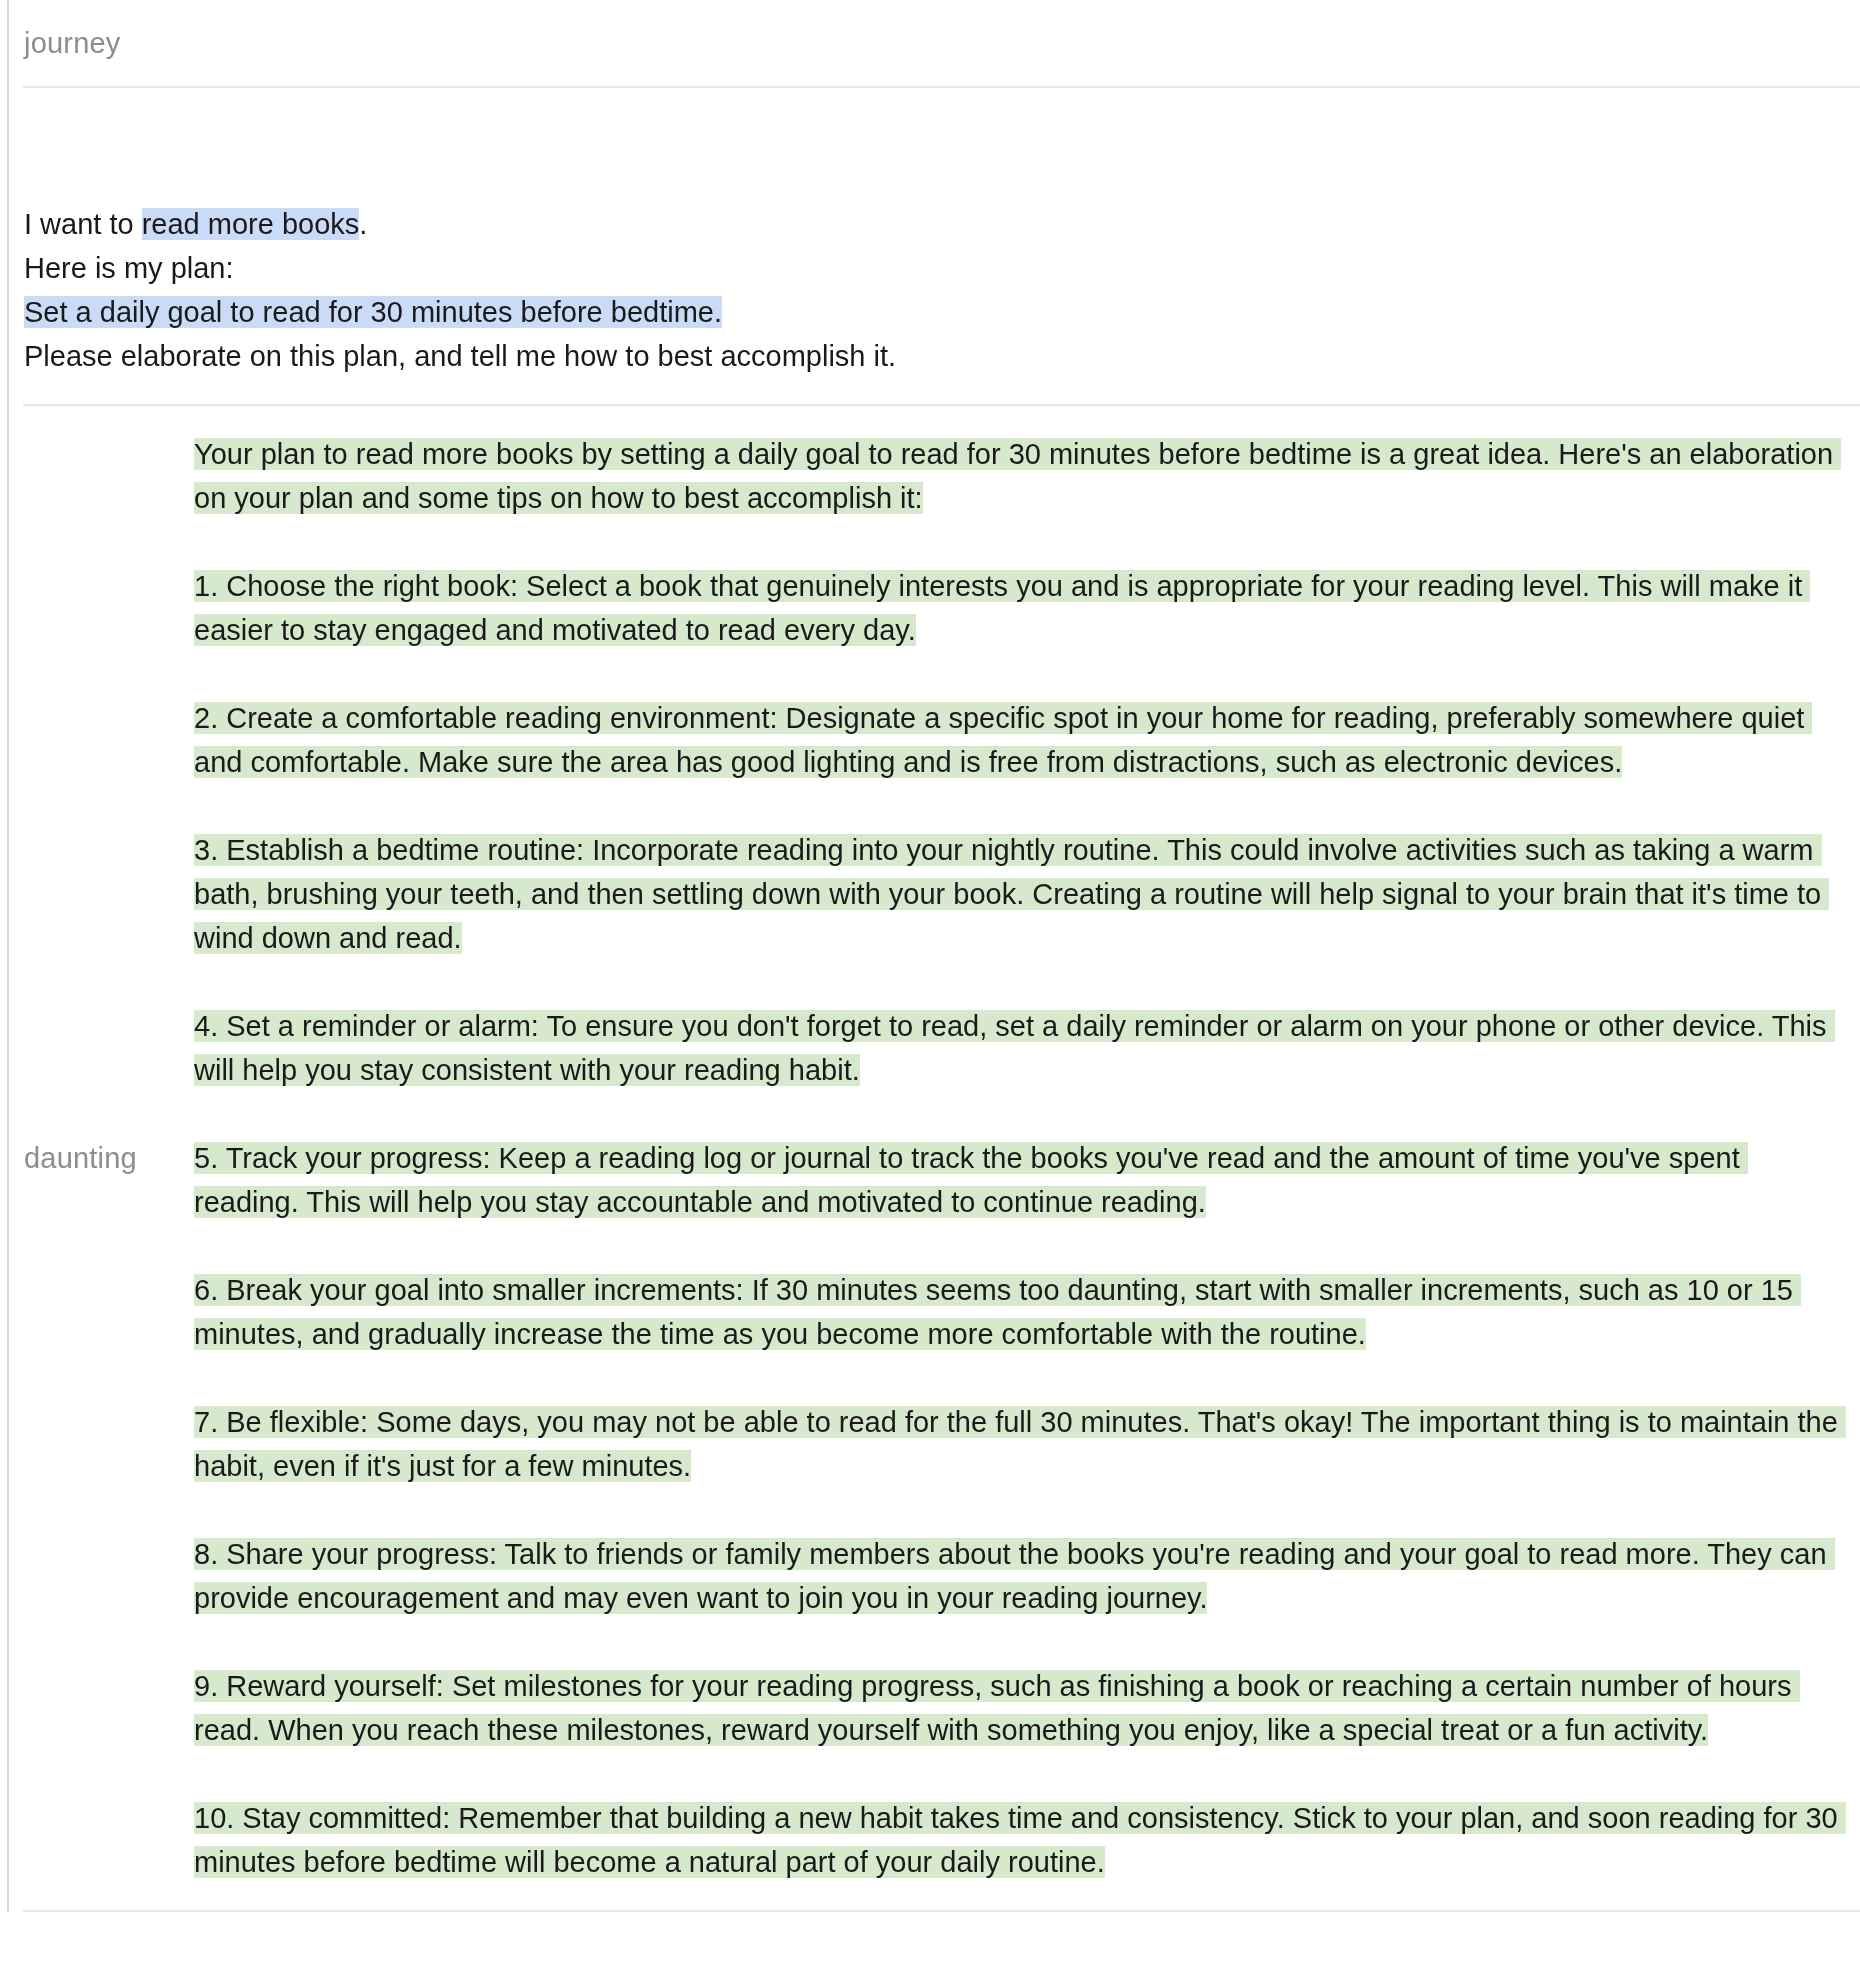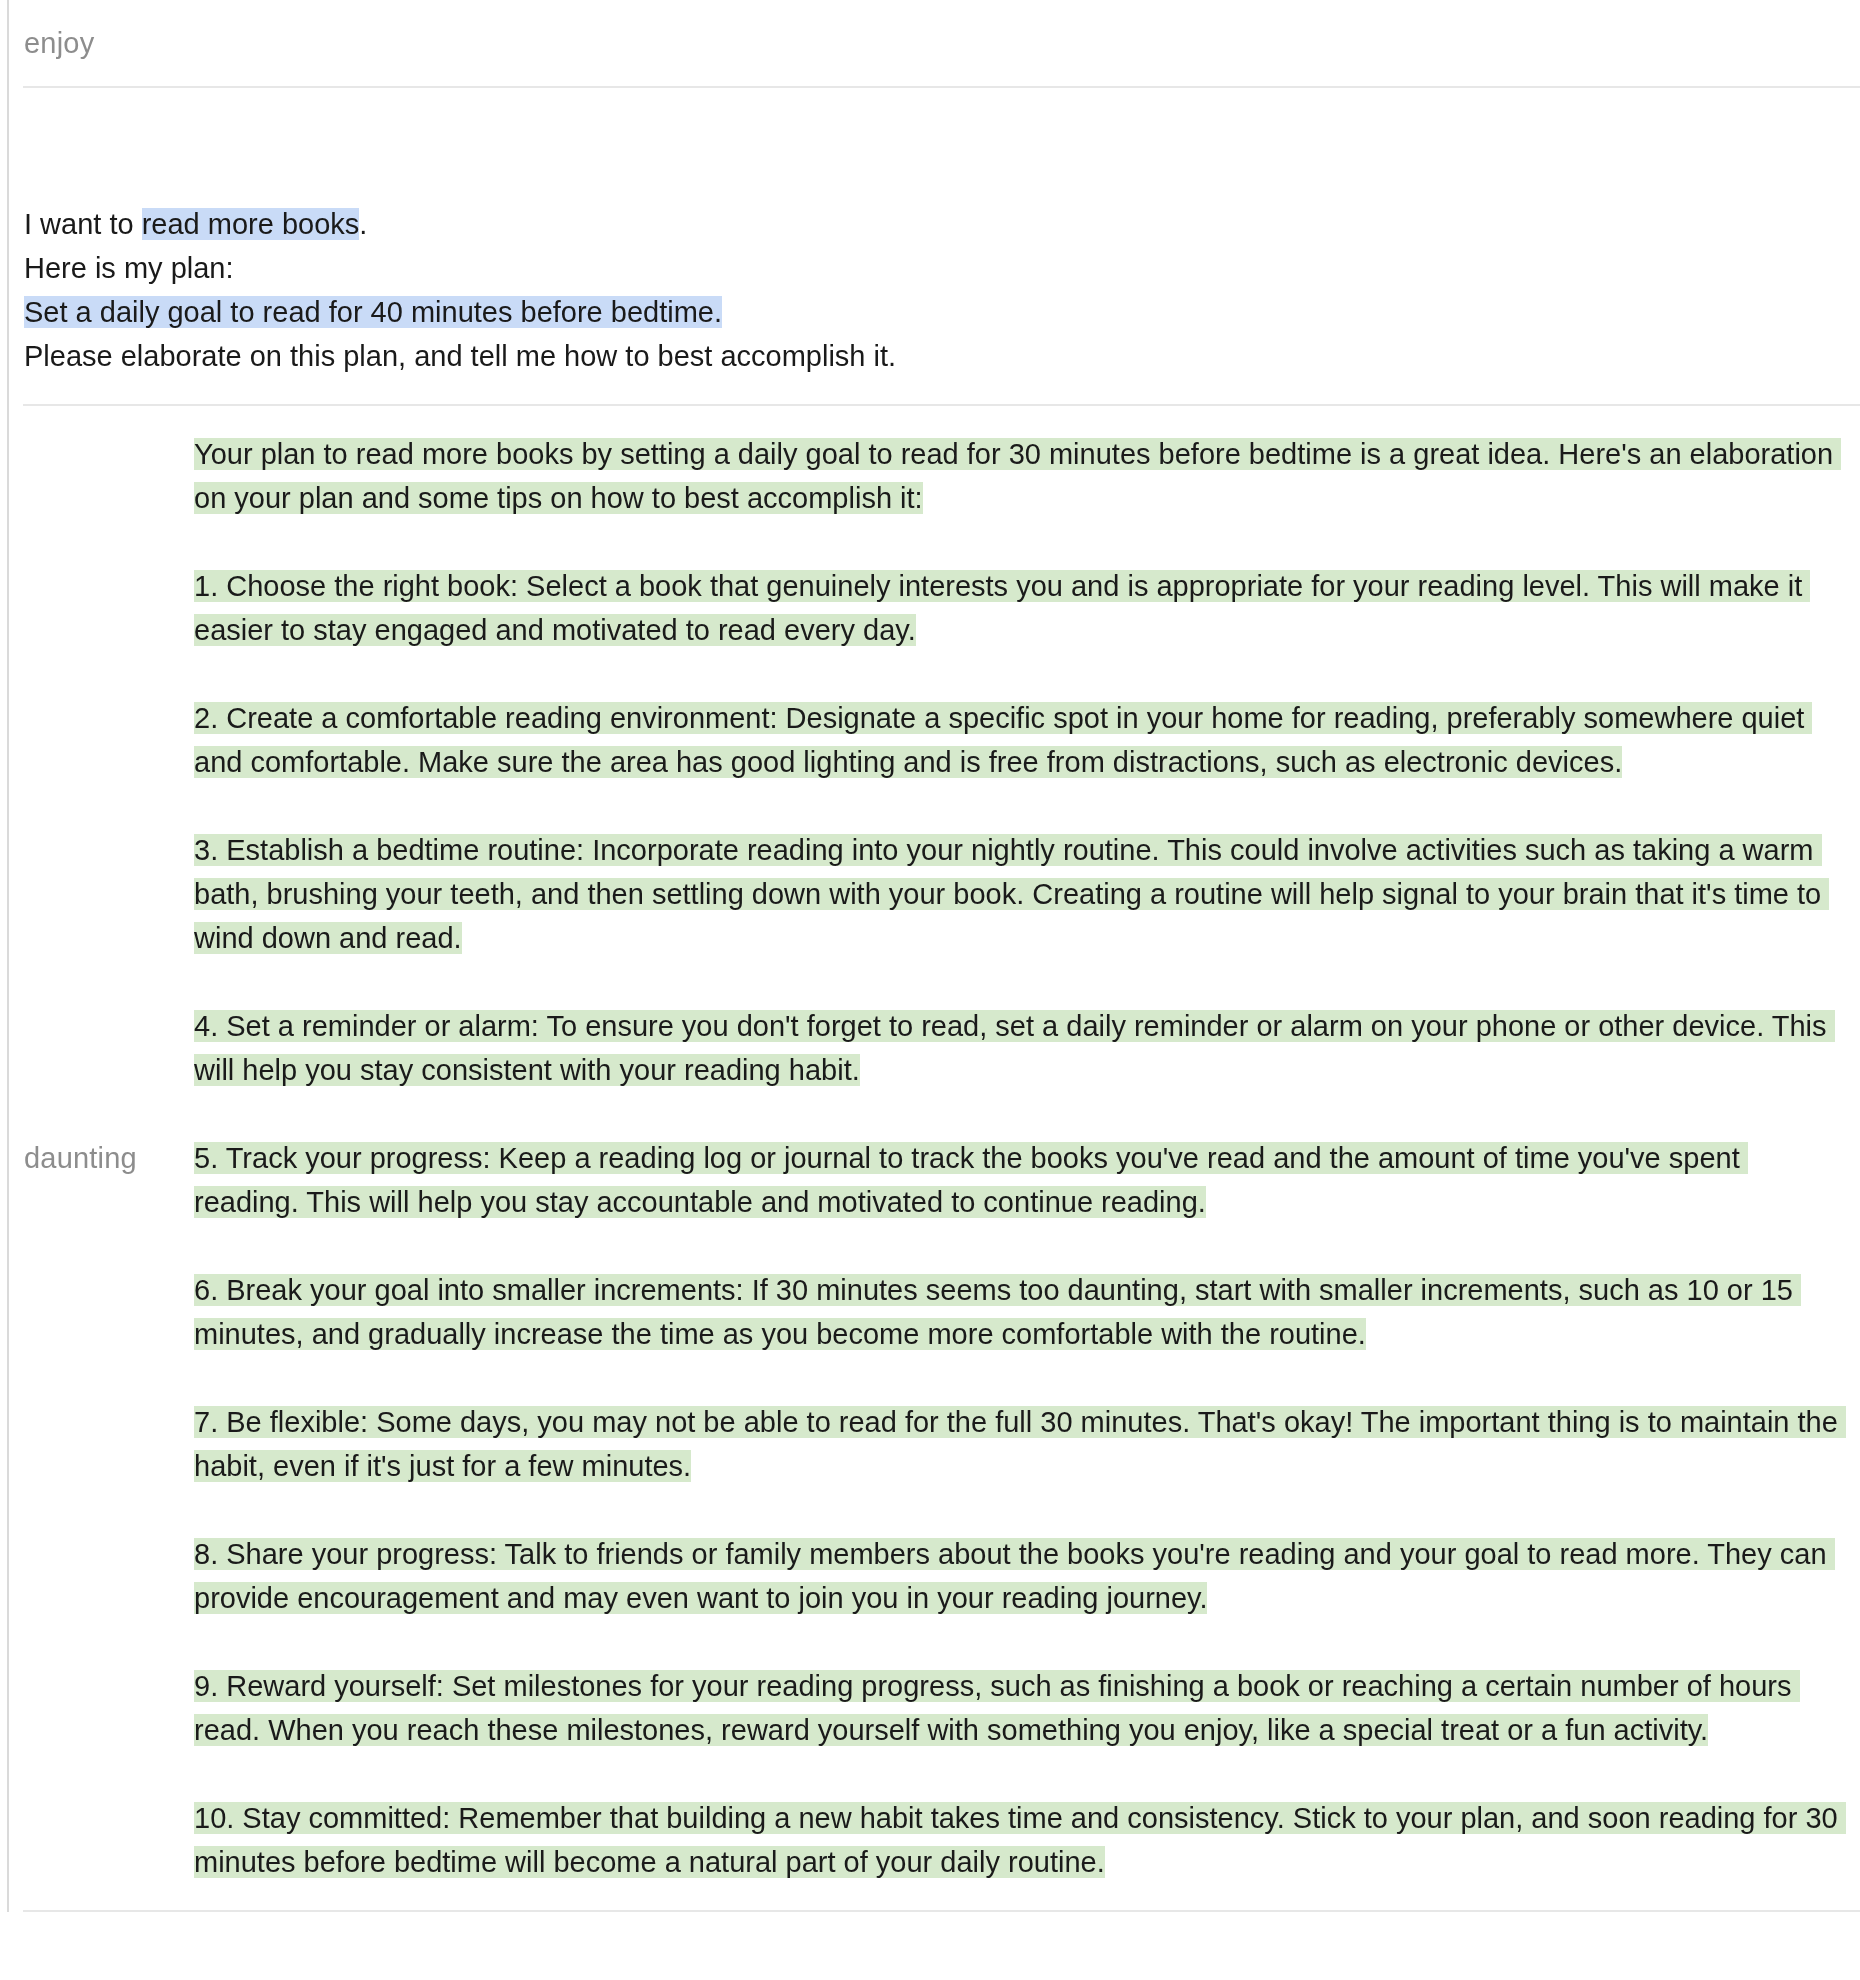--- a/index.html
+++ b/index.html
@@ -54,30 +54,30 @@
   .hl-blue  { background-color: var(--hl-blue,  #c9dbf7); }
   .hl-green { background-color: var(--hl-green, #d6e9cc); }
 </style>
 </head>
 <body>
 
 <div class="conversation">
 
   <div class="row row-system">
     <div class="role-col">
-      <span class="role">enjoy</span>
+      <span class="role">journey</span>
     </div>
   </div>
 
   <div class="row row-user">
     <div class="content"><span>
 
 I want to </span><span class="hl-blue">read more books</span><span>.
 Here is my plan:
-</span><span class="hl-blue">Set a daily goal to read for 40 minutes before bedtime.</span><span>
+</span><span class="hl-blue">Set a daily goal to read for 30 minutes before bedtime.</span><span>
 Please elaborate on this plan, and tell me how to best accomplish it.</span></div>
   </div>
 
   <div class="row row-assistant">
     <div class="role-col">
       <span class="role">daunting</span>
     </div>
     <div class="content"><span class="hl-green">Your plan to read more books by setting a daily goal to read for 30 minutes before bedtime is a great idea. Here's an elaboration on your plan and some tips on how to best accomplish it:
 
 1. Choose the right book: Select a book that genuinely interests you and is appropriate for your reading level. This will make it easier to stay engaged and motivated to read every day.

